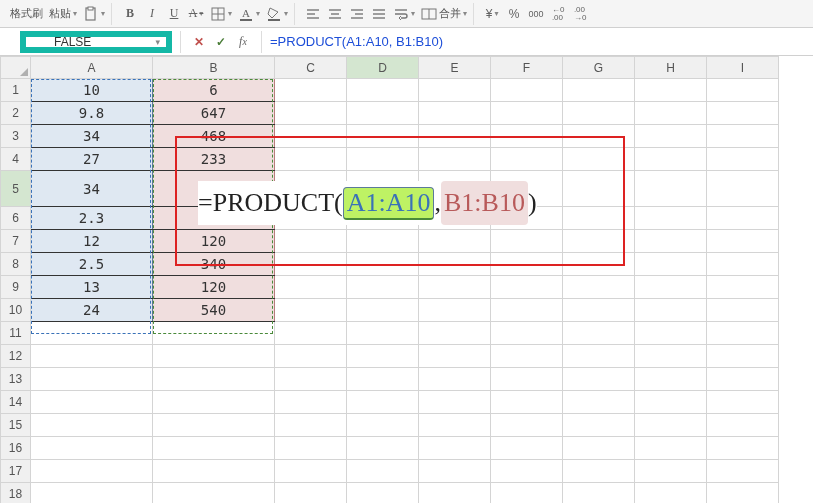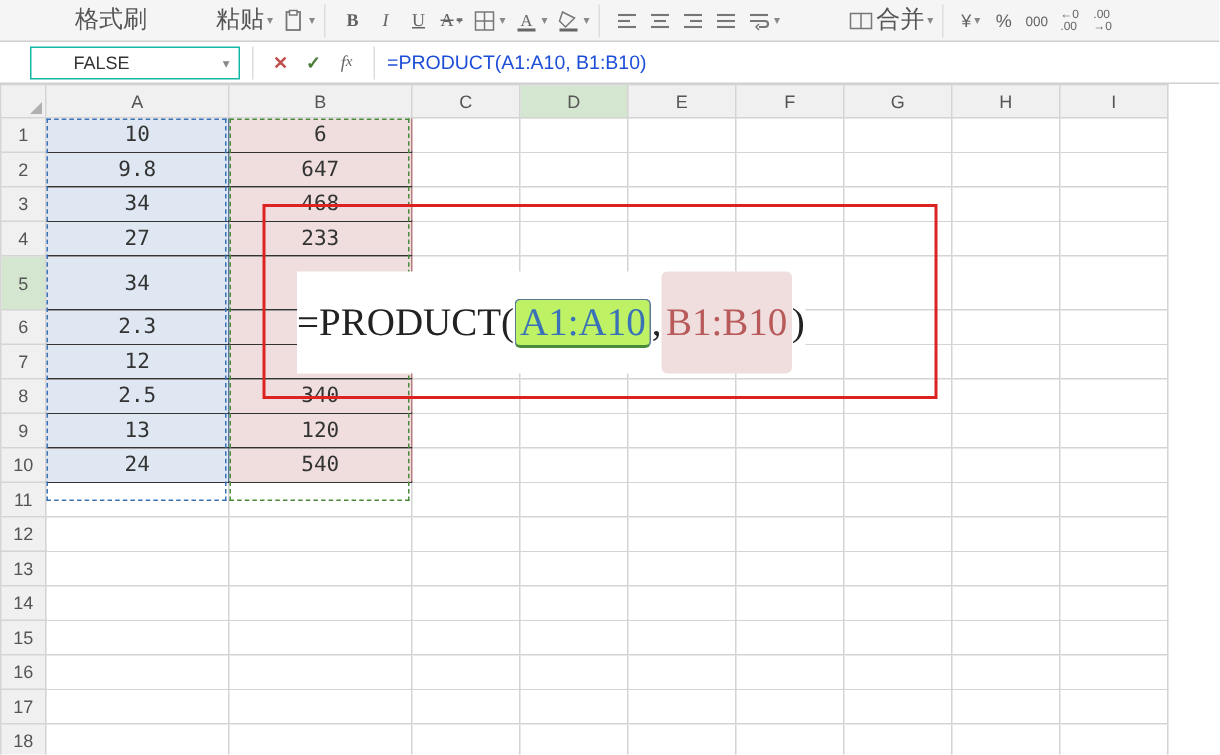--- a/index.html
+++ b/index.html
@@ -31,34 +31,34 @@
 .tb-btn {
   min-width: 20px;
   height: 22px;
   display: flex;
   align-items: center;
   justify-content: center;
   color: #636363;
   cursor: pointer;
   padding: 0 2px;
 }
-.tb-btn.txt { font-size: 16px; color: #555; margin-left: 40px; }
+.tb-btn.txt { font-size: 11px; color: #555; }
 .dd::after { content: "▾"; font-size: 8px; margin-left: 2px; color: #888; }
 .formula-bar {
   height: 28px;
   background: #fff;
   border-bottom: 1px solid #d0d0d0;
   display: flex;
   align-items: center;
 }
 .name-box {
-  width: 140px;
+  width: 152px;
   height: 22px;
   margin: 0 8px 0 20px;
-  border: 1px solid #14b8a6;
+  border: 6px solid #14b8a6;
   background: #fff;
   display: flex;
   align-items: center;
   padding: 0 6px 0 28px;
   font-size: 12px;
   color: #333;
   position: relative;
 }
 .name-box::after {
   content: "▾";
@@ -160,21 +160,21 @@
   background: #bef264;
   border: 1.2px solid #5b7a9a;
   border-bottom: 2px solid #4a8a3a;
   border-radius: 4px;
   padding: 0 3px;
   color: #3a72b8;
 }
 .formula-overlay .tok-b {
   background: #f0dede;
   border-radius: 4px;
-  padding: 19px 3px;
+  padding: 7px 3px;
   color: #b85a5a;
 }
 .icon-svg { width: 16px; height: 16px; display: block; }
 </style>
 </head>
 <body>
 
 <div class="toolbar">
   <div class="tb-group">
     <span class="tb-btn txt">格式刷</span>

